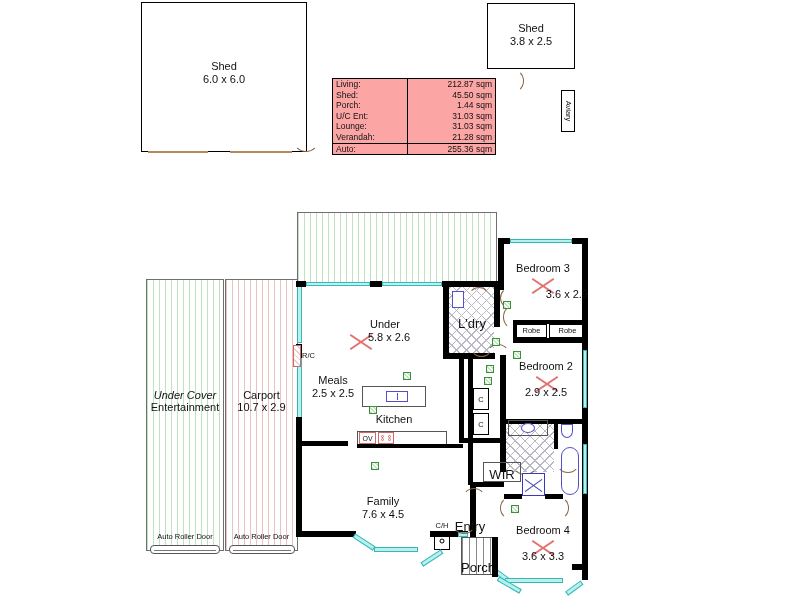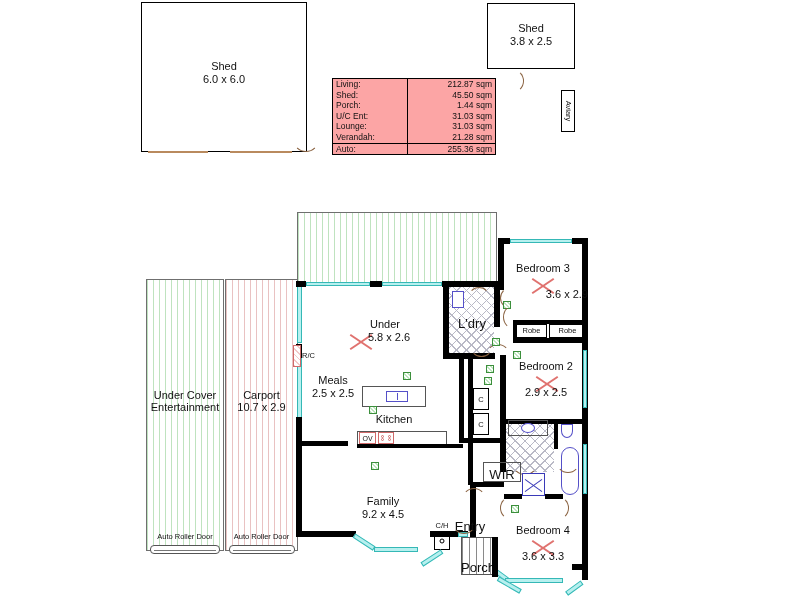--- a/index.html
+++ b/index.html
@@ -147,21 +147,21 @@
             <td class="v">255.36 sqm</td>
           </tr>
       </tbody>
     </table>
   </div>
 
 
   <div class="stripe-green" style="left:297px;top:212px;width:200px;height:73px;"></div>
 
   <div class="stripe-green" style="left:146px;top:279px;width:78px;height:272px;"></div>
-  <div class="lbl rn" style="left:141px;top:389px;width:88px;">Under Cover</div>
+  <div class="lbl rn" style="left:141px;top:389px;width:88px;font-style:italic;">Under Cover</div>
   <div class="lbl rn" style="left:137px;top:401px;width:96px;">Entertainment</div>
   <div class="lbl xs" style="left:146px;top:533px;width:78px;">Auto Roller Door</div>
   <div class="roller" style="left:150px;top:545px;width:70px;"></div>
 
   <div class="stripe-pink" style="left:225px;top:279px;width:73px;height:272px;"></div>
   <div class="lbl rn" style="left:225px;top:389px;width:73px;">Carport</div>
   <div class="lbl dim" style="left:221px;top:401px;width:81px;">10.7 x 2.9</div>
   <div class="lbl xs" style="left:225px;top:533px;width:73px;">Auto Roller Door</div>
   <div class="roller" style="left:229px;top:545px;width:66px;"></div>
 
@@ -281,21 +281,21 @@
     <i style="left:2px;bottom:2px;"></i>
     <i style="right:2px;bottom:2px;"></i>
   </div>
   <div class="wall" style="left:296px;top:441px;width:52px;height:5px;"></div>
   <div class="wall" style="left:357px;top:444px;width:106px;height:4px;"></div>
   <div class="wall" style="left:459px;top:359px;width:5px;height:82px;"></div>
   <div class="vent" style="left:484px;top:377px;"></div>
 
   <div class="vent" style="left:371px;top:462px;"></div>
   <div class="lbl rn" style="left:340px;top:495px;width:86px;">Family</div>
-  <div class="lbl dim" style="left:340px;top:508px;width:86px;">9.2 x 4.5</div>
+  <div class="lbl dim" style="left:340px;top:508px;width:86px;">7.6 x 4.5</div>
   <div class="ch" style="left:434px;top:531px;width:16px;height:19px;">
       <i></i>
     </div>
   <div class="lbl xs" style="left:428px;top:522px;width:28px;">C/H</div>
 
   <div class="wall" style="left:296px;top:531px;width:60px;height:6px;"></div>
   <div class="win" style="left:354px;top:533px;width:24px;height:5px;transform:rotate(33deg);transform-origin:0 50%;"></div>
   <div class="win" style="left:374px;top:547px;width:44px;height:5px;"></div>
   <div class="win" style="left:418px;top:549px;width:24px;height:5px;transform:rotate(-33deg);transform-origin:100% 50%;"></div>
   <div class="wall" style="left:430px;top:531px;width:38px;height:6px;"></div>

